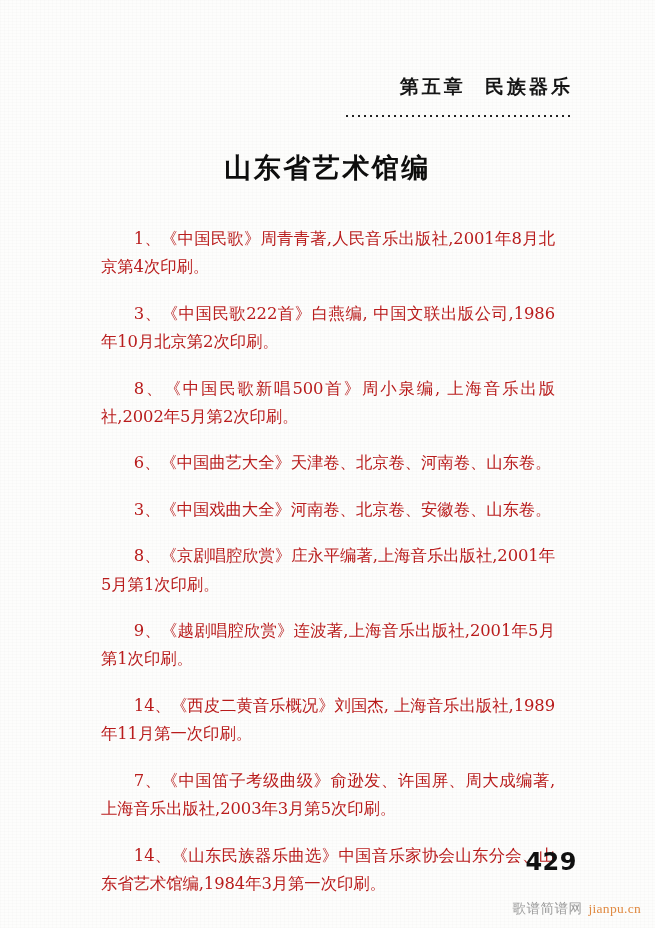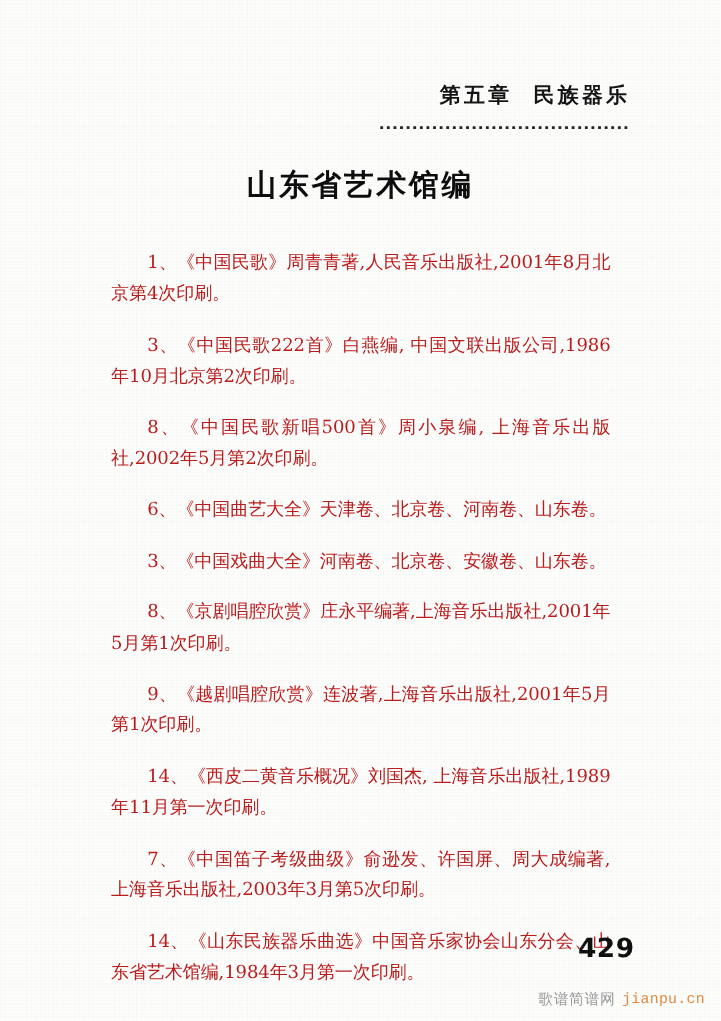--- a/index.html
+++ b/index.html
@@ -119,21 +119,21 @@
     gap: 6px;
     z-index: 2;
   }
   .watermark-cn {
     font-family: "DejaVu Sans", "Liberation Sans", sans-serif;
     font-size: 13.5px;
     color: #9a9a9a;
     letter-spacing: 0.5px;
   }
   .watermark-domain {
-    font-family: Liberation Mono, monospace;
+    font-family: Liberation Serif, serif;
     font-size: 13.5px;
     color: #e08a42;
     letter-spacing: 0.3px;
   }
 </style>
 </head>
 <body>
 
 <div class="paper-texture"></div>
 

